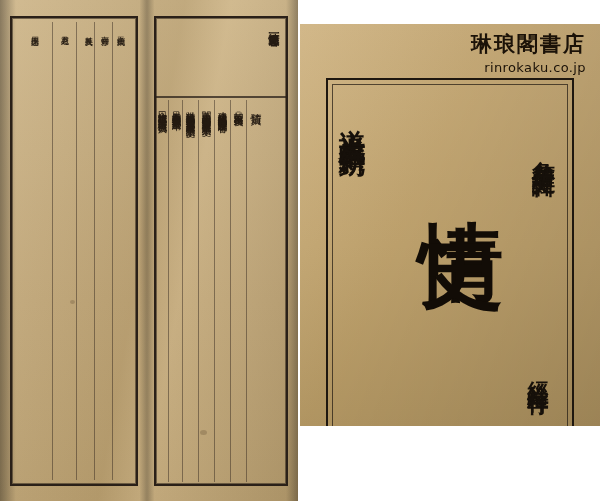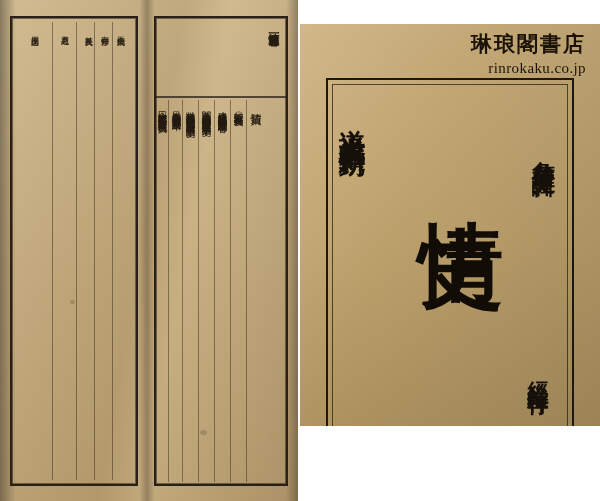--- a/index.html
+++ b/index.html
@@ -97,21 +97,21 @@
     border: 1px solid rgba(30,23,15,0.7);
   }
   .watermark {
     position: absolute;
     right: 14px; top: 6px;
     text-align: right;
     color: #1b1208;
     font-family: "DejaVu Sans", sans-serif;
   }
   .wm-jp { font-size: 21px; letter-spacing: 2px; font-weight: bold; }
-  .wm-url { font-size: 15px; letter-spacing: 0.4px; margin-top: 2px; font-family: Liberation Serif, serif; }
+  .wm-url { font-size: 13px; letter-spacing: 0.4px; margin-top: 2px; }
 
   .cover-title {
     position: absolute;
     left: 86px; top: 128px;
     width: 120px;
     writing-mode: vertical-rl;
     text-orientation: upright;
     font-family: "DejaVu Sans", "Liberation Serif", serif;
     font-size: 84px;
     font-weight: bold;

